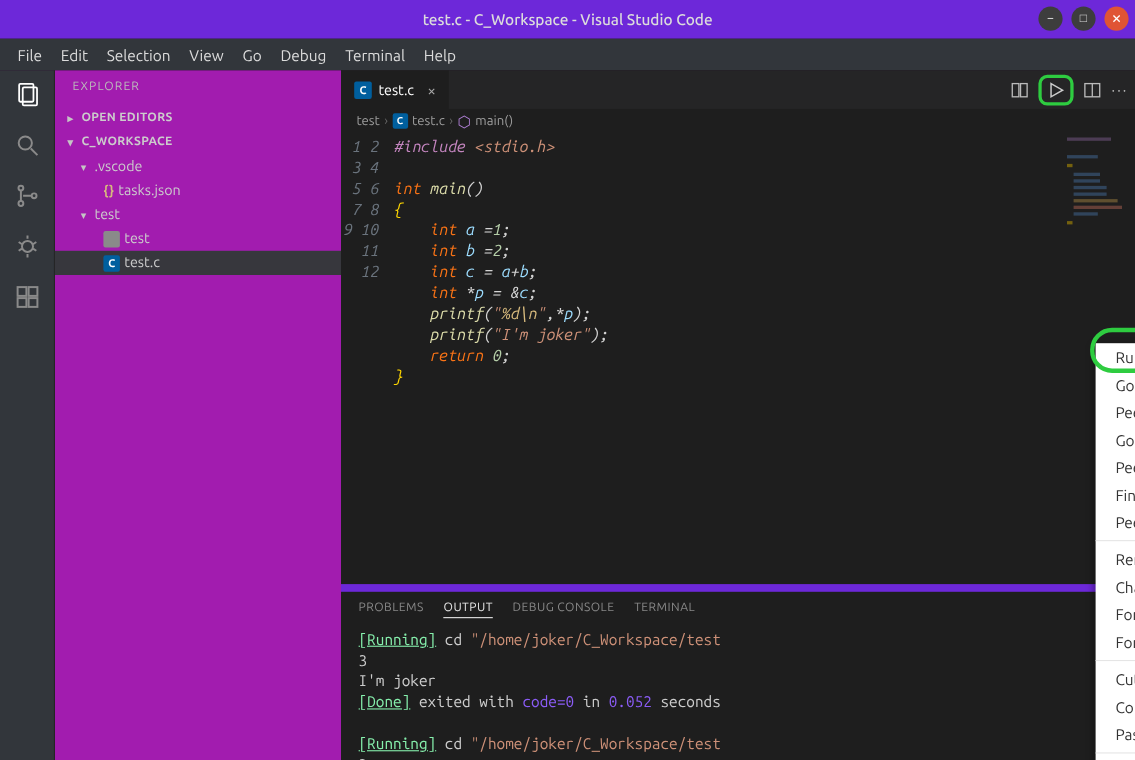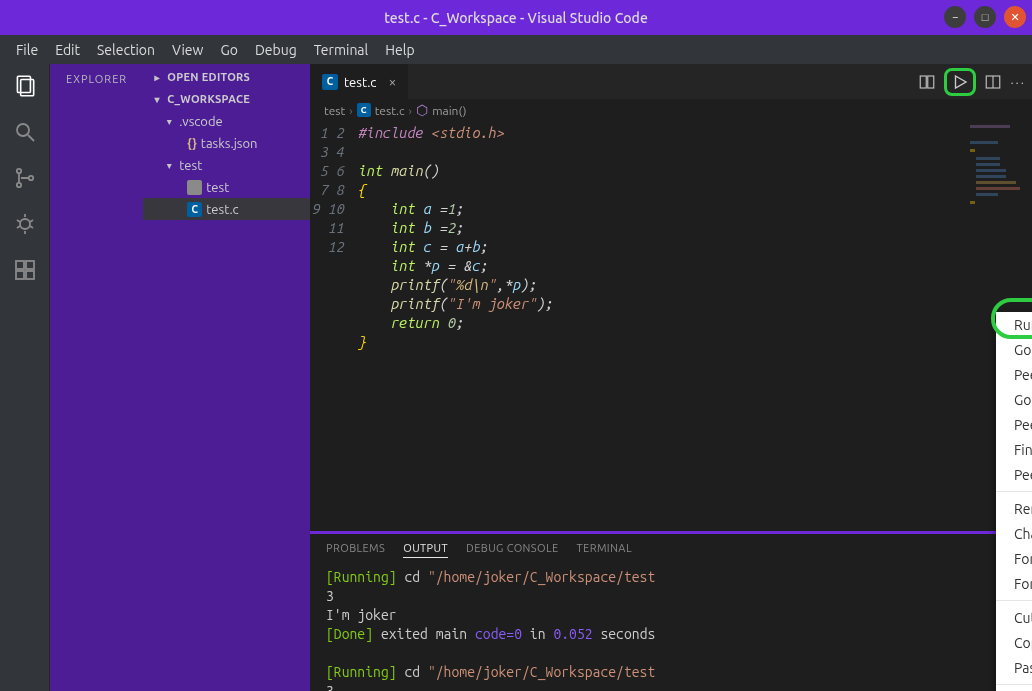--- a/index.html
+++ b/index.html
@@ -7,21 +7,21 @@
 .titlebar { height:35px; background:#6d28d9; display:flex; align-items:center; justify-content:center; position:relative; color:#dcdcdc; font-size:14px; font-weight:500; }
 .win-controls { position:absolute; right:6px; top:6px; display:flex; gap:8px; }
 .win-btn { width:22px; height:22px; border-radius:50%; display:flex; align-items:center; justify-content:center; background:#3d3d3d; color:#d4d4d4; font-size:11px; }
 .win-btn.close { background:#e05434; color:#fff; }
 .menubar { height:29px; background:#32363b; display:flex; align-items:center; padding:0 8px; color:#dcdcdc; font-size:14px; gap:1px; }
 .menubar span { padding:4px 8px; cursor:pointer;text-align:center; }
 .main-row { display:flex; height:calc(691px - 35px - 29px); }
 .activity-bar { width:50px; background:#32363b; border-right:1px solid #252526; display:flex; flex-direction:column; align-items:center; padding-top:8px; gap:18px; }
 .activity-bar .icon { width:28px; height:28px; display:flex; align-items:center; justify-content:center; color:#8a8a8a; }
 .activity-bar .icon.active { color:#ffffff; }
-.sidebar { width:260px; background:#4c1d95; display:flex; flex-direction:row; }
+.sidebar { width:260px; background:#a21caf; display:flex; flex-direction:column; }
 .sidebar-header { height:30px; font-size:11px; letter-spacing:1px; color:#bbbbbb; padding:9px 16px 0 16px; }
 .tree { flex:1; font-size:13px; color:#cccccc; padding-top:2px; }
 .tree-row { display:flex; align-items:center; height:22px; padding-left:8px; gap:4px; cursor:pointer; }
 .tree-row.bold { font-weight:600; font-size:11px; letter-spacing:0.3px; color:#cccccc; }
 .tree-row.selected { background:#37373d; }
 .tree-chevron { width:12px; text-align:center; color:#c5c5c5; font-size:10px; }
 .tree-json { color:#d7ba7d; font-weight:bold; font-size:12px; }
 .tree-c { background:#005f9e; color:#fff; font-size:10px; width:15px; height:15px; border-radius:2px; display:flex; align-items:center; justify-content:center; font-weight:bold; }
 .editor-area { flex:1; display:flex; flex-direction:column; background:#1e1e1e; position:relative; }
 .tabs-row { height:35px; background:#252526; display:flex; align-items:center; position:relative; }
@@ -33,35 +33,35 @@
 .tab-ico { color:#bbbbbb; }
 .breadcrumbs { height:22px; display:flex; align-items:center; padding:0 14px; font-size:12px; color:#9e9e9e; gap:4px; }
 .breadcrumbs .sep { color:#666; }
 .breadcrumbs .bcC { background:#005f9e; color:#fff; width:14px; height:14px; border-radius:2px; display:flex; align-items:center; justify-content:center; font-size:9px; font-weight:bold; }
 .breadcrumbs .brace { color:#b180d7; font-size:14px; }
 .code-pane { flex:1; display:flex; font-family:"Ubuntu Mono","Consolas",monospace; font-size:14.5px; line-height:19px; position:relative;font-style:italic; }
 .gutter { width:48px; text-align:right; color:#6a737d; padding-right:14px; padding-top:2px; }
 .code { padding-top:2px; white-space:pre; }
 .tok-prep { color:#c586c0; }
 .tok-incfile { color:#ce9178; }
-.tok-kw { color:#bef264; }
+.tok-kw { color:#f97316; }
 .tok-fn { color:#dcdcaa; }
 .tok-var { color:#9cdcfe; }
 .tok-num { color:#b5cea8; }
 .tok-str { color:#ce9178; }
 .tok-esc { color:#d7ba7d; }
 .tok-punc { color:#d4d4d4; }
 .tok-brace { color:#ffd700; }
 .tok-op { color:#d4d4d4; }
 .minimap { position:absolute; right:0; top:0; width:80px; height:220px; opacity:0.5; }
-.panel { height:160px; border-top:3px solid #6d28d9; display:flex; flex-direction:column; background:#1e1e1e; }
+.panel { height:160px; border-top:7px solid #6d28d9; display:flex; flex-direction:column; background:#1e1e1e; }
 .panel-tabs { display:flex; gap:18px; padding:8px 16px 6px 16px; font-size:11px; letter-spacing:0.4px; color:#888; }
 .panel-tabs .ptab.active { color:#e7e7e7; border-bottom:1px solid #e7e7e7; padding-bottom:3px; }
 .panel-body { flex:1; padding:4px 16px; font-family:"Ubuntu Mono",monospace; font-size:14px; line-height:19px; white-space:pre; overflow:hidden; }
-.out-info { color:#84cc16; }
+.out-info { color:#86efac;text-decoration:underline; }
 .out-str { color:#ce9178; }
 .out-num { color:#8b5cf6; }
 .out-def { color:#cccccc;margin-top:12px; }
 .context-menu { position:absolute; left:686px; top:248px; width:346px; background:#ffffff; color:#333333; font-size:14px; box-shadow:-2px 2px 6px rgba(0,0,0,0.35); }
 .context-menu .mi { display:flex; justify-content:space-between; padding:4.5px 18px; cursor:pointer; }
 .context-menu .sep { height:1px; background:#e5e5e5; margin:4px 0; }
 .highlighted-first { position:relative; }
 .highlighted-first::before { content:""; position:absolute; left:-5px; top:-14px; right:190px; bottom:-2px; border:4px solid #2ecc40; border-radius:20px; pointer-events:none; }
 .mi .shortcut { color:#6b6b6b; font-size:13.5px; }
 svg { display:block; }
@@ -252,21 +252,21 @@
     <div class="panel">
       <div class="panel-tabs">
         <span class="ptab">PROBLEMS</span>
         <span class="ptab active">OUTPUT</span>
         <span class="ptab">DEBUG CONSOLE</span>
         <span class="ptab">TERMINAL</span>
       </div>
       <div class="panel-body"><span class="out-info">[Running]</span><span class="out-def"> cd </span><span class="out-str">"/home/joker/C_Workspace/test</span>
 <span class="out-def">3</span>
 <span class="out-def">I'm joker</span>
-<span class="out-info">[Done]</span><span class="out-def"> exited main </span><span class="out-num">code=0</span><span class="out-def"> in </span><span class="out-num">0.052</span><span class="out-def"> seconds</span>
+<span class="out-info">[Done]</span><span class="out-def"> exited with </span><span class="out-num">code=0</span><span class="out-def"> in </span><span class="out-num">0.052</span><span class="out-def"> seconds</span>
 
 <span class="out-info">[Running]</span><span class="out-def"> cd </span><span class="out-str">"/home/joker/C_Workspace/test</span>
 <span class="out-def">3</span></div>
     </div>
 
     <div class="context-menu" id="ctx">
         <div class="mi highlighted-first">
           <span>Run Code</span>
         </div>
         <div class="mi">

